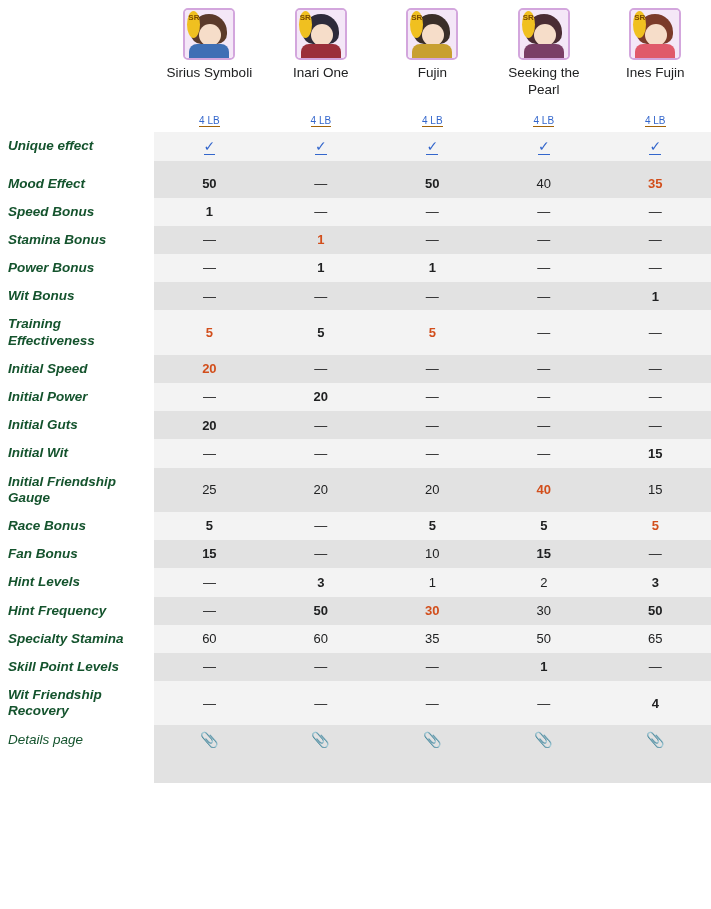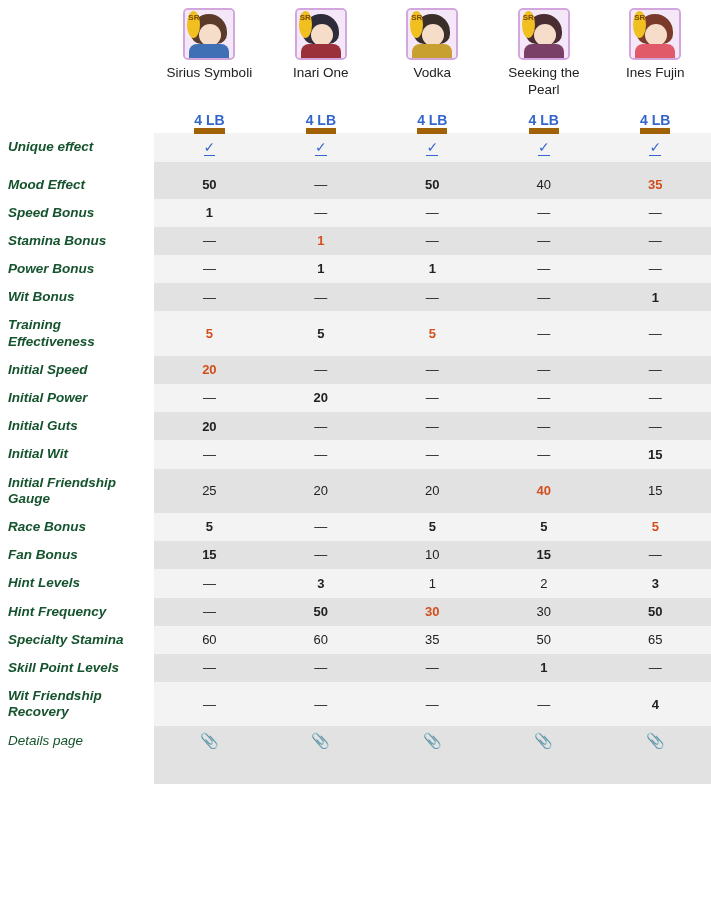--- a/index.html
+++ b/index.html
@@ -112,23 +112,22 @@
     padding: 0 2px;
   }
   td.lb-cell {
     text-align: center;
     padding: 5px 2px;
     background: #ffffff;
   }
   .lb-link {
     color: #3366cc;
     text-decoration: none;
-    border-bottom: 6px solid #a16207;
-    font-size: 14px;
-    font-weight: bold;
+    border-bottom: 1px solid #a16207;
+    font-size: 10px;
   }
   td.check {
     text-align: center;
     color: #3366cc;
     font-size: 14px;
   }
   td.check span {
     border-bottom: 1px solid #3366cc;
     padding-bottom: 0px;
   }
@@ -184,21 +183,21 @@
         </td>
         <td>
           <div class="card-thumb" style="border-color: rgb(211, 166, 221);">
             <div class="face" style="background: rgb(244, 231, 247);">
               <div class="hair" style="background: rgb(58, 46, 40);"></div>
               <div class="skin"></div>
               <div class="body" style="background: rgb(200, 160, 48);"></div>
             </div>
             <div class="rarity">SR</div>
           </div>
-          <div class="card-name">Vodka</div>
+          <div class="card-name">Fujin</div>
         </td>
         <td>
           <div class="card-thumb" style="border-color: rgb(211, 166, 221);">
             <div class="face" style="background: rgb(244, 231, 247);">
               <div class="hair" style="background: rgb(74, 44, 51);"></div>
               <div class="skin"></div>
               <div class="body" style="background: rgb(122, 63, 102);"></div>
             </div>
             <div class="rarity">SR</div>
           </div>

